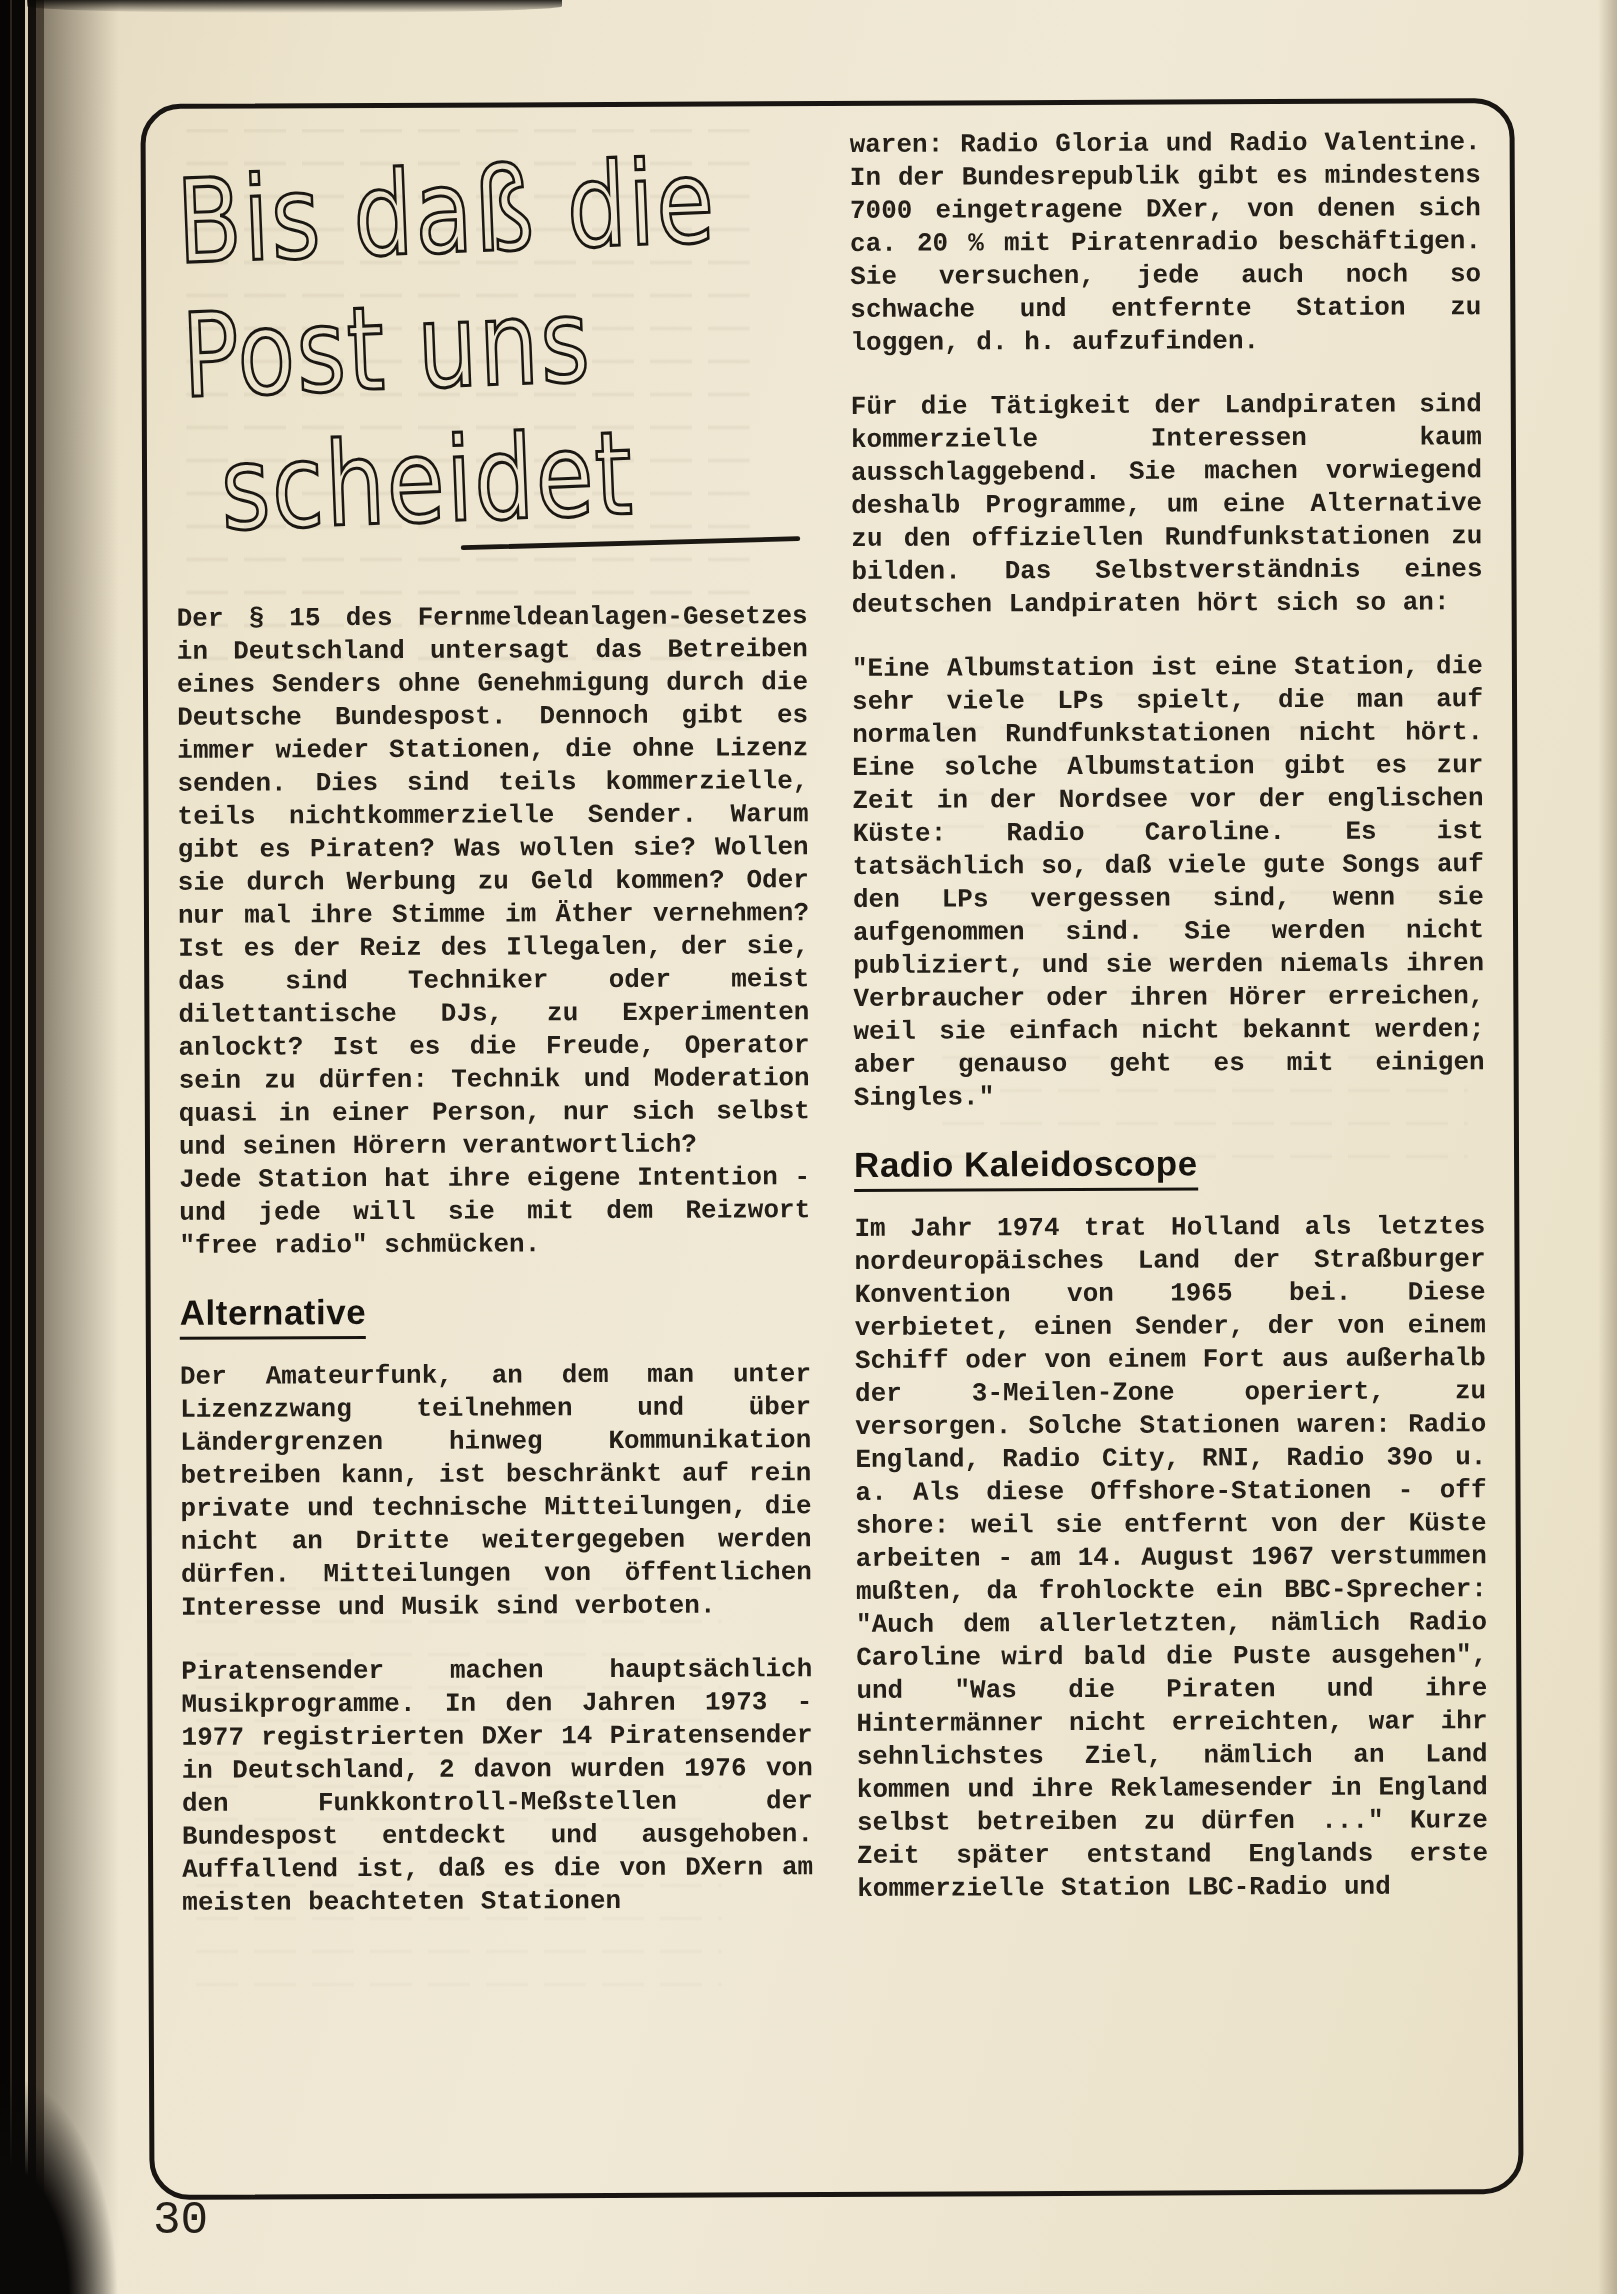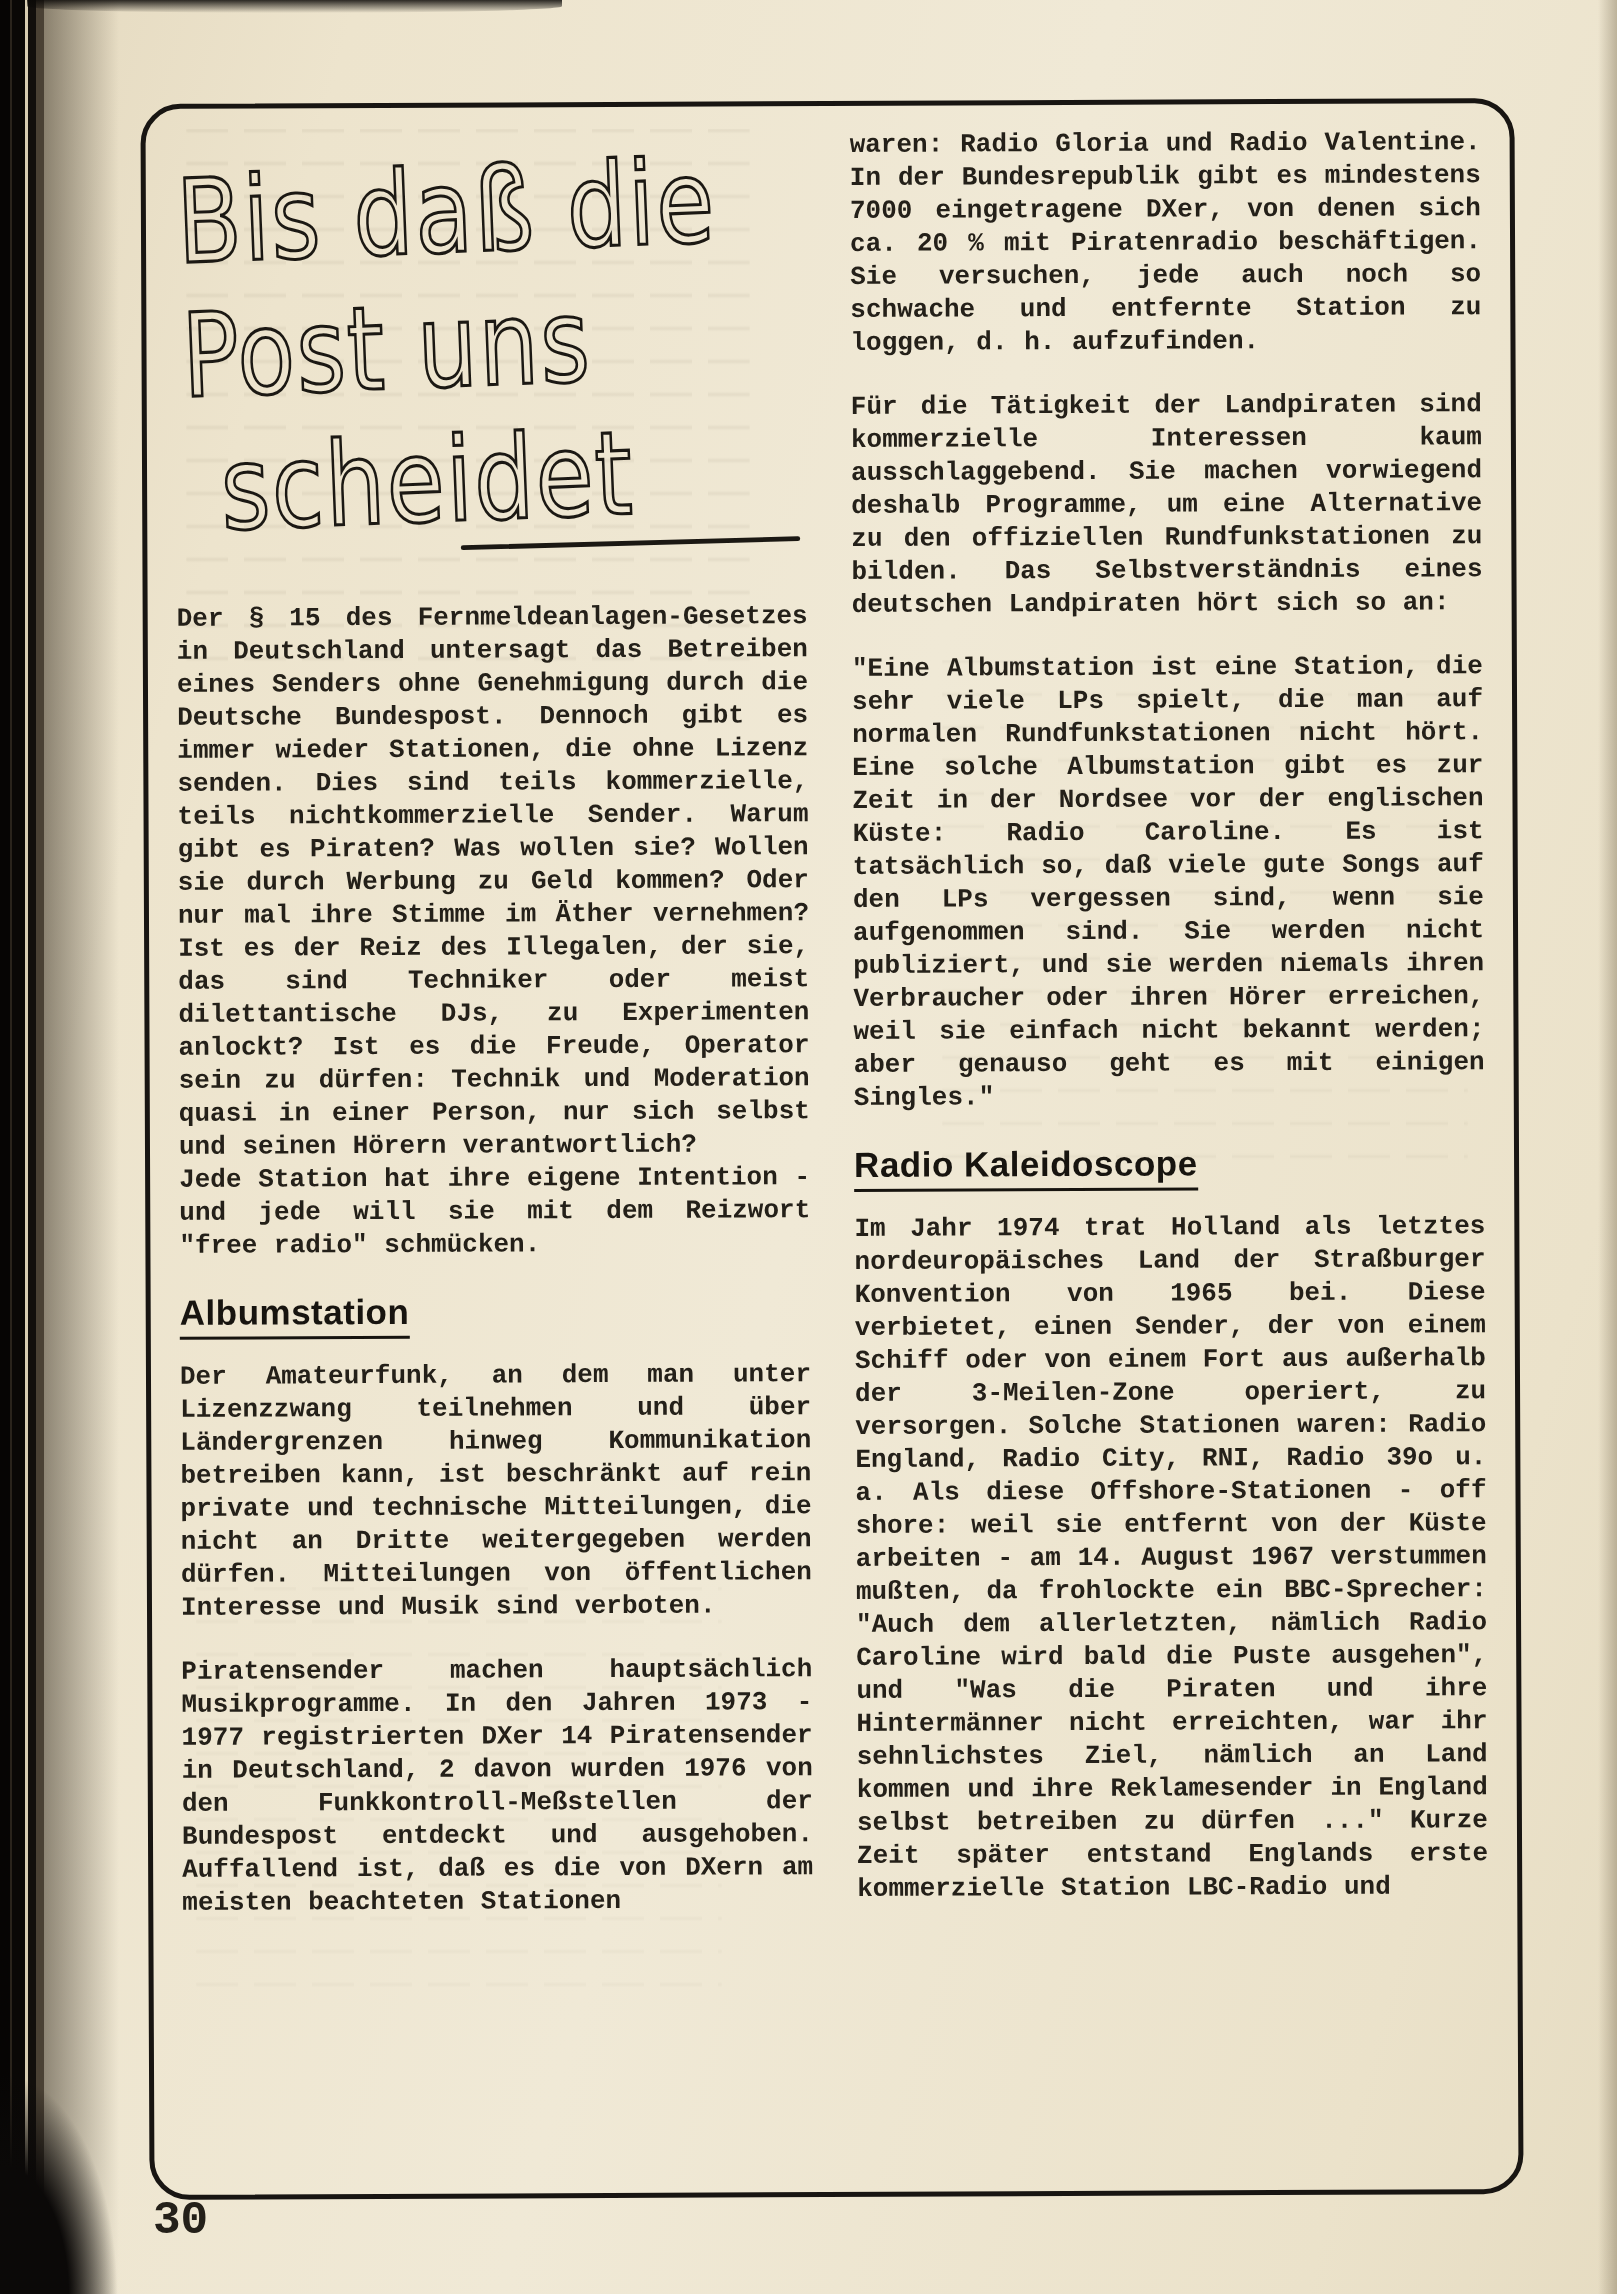--- a/index.html
+++ b/index.html
@@ -80,21 +80,21 @@
   .heading span {
     font-family:"Liberation Sans",sans-serif; font-weight:700;
     font-size:35px; line-height:38px; color:#17140f;
     display:inline-block; border-bottom:3.8px solid #17140f;
     padding-bottom:4.8px; letter-spacing:0.5px;
   }
 
   .page-number {
     position:absolute; left:153px; top:2195px;
     font-family:"Liberation Mono","DejaVu Sans Mono",monospace;
-    font-weight:700; font-size:46px; color:#242019; z-index:2;
+    font-weight:400; font-size:46px; color:#242019; z-index:2;
   }
 </style>
 </head>
 <body>
 
 <div class="page">
 
   <div class="ghost ghost-a"></div>
   <div class="ghost ghost-b"></div>
   <div class="ghost ghost-c"></div>
@@ -110,21 +110,21 @@
             <text x="48" y="372" transform="scale(0.88 1.08)">scheidet</text>
           </g>
           <path d="M 300 432 L 650 424" stroke="#1b1813" stroke-width="5" stroke-linecap="round" fill="none"></path>
         </svg>
       </div>
 
       <p class="body-text tight">Der § 15 des Fernmeldeanlagen-Gesetzes in Deutschland untersagt das Betreiben eines Senders ohne Genehmigung durch die Deutsche Bundespost. Dennoch gibt es immer wieder Stationen, die ohne Lizenz senden. Dies sind teils kommerzielle, teils nichtkommerzielle Sender. Warum gibt es Piraten? Was wollen sie? Wollen sie durch Werbung zu Geld kommen? Oder nur mal ihre Stimme im Äther vernehmen? Ist es der Reiz des Illegalen, der sie, das sind Techniker oder meist dilettantische DJs, zu Experimenten anlockt? Ist es die Freude, Operator sein zu dürfen: Technik und Moderation quasi in einer Person, nur sich selbst und seinen Hörern verantwortlich?</p>
       <p class="body-text">Jede Station hat ihre eigene Intention - und jede will sie mit dem Reizwort "free radio" schmücken.</p>
 
       <div class="heading">
-        <span>Albumstation</span>
+        <span>Alternative</span>
       </div>
 
       <p class="body-text">Der Amateurfunk, an dem man unter Lizenzzwang teilnehmen und über Ländergrenzen hinweg Kommunikation betreiben kann, ist beschränkt auf rein private und technische Mitteilungen, die nicht an Dritte weitergegeben werden dürfen. Mitteilungen von öffentlichen Interesse und Musik sind verboten.</p>
       <p class="body-text">Piratensender machen hauptsächlich Musikprogramme. In den Jahren 1973 - 1977 registrierten DXer 14 Piratensender in Deutschland, 2 davon wurden 1976 von den Funkkontroll-Meßstellen der Bundespost entdeckt und ausgehoben. Auffallend ist, daß es die von DXern am meisten beachteten Stationen</p>
     </div>
 
     <div class="col">
       <p class="body-text">waren: Radio Gloria und Radio Valentine. In der Bundesrepublik gibt es mindestens 7000 eingetragene DXer, von denen sich ca. 20 % mit Piratenradio beschäftigen. Sie versuchen, jede auch noch so schwache und entfernte Station zu loggen, d. h. aufzufinden.</p>
       <p class="body-text">Für die Tätigkeit der Landpiraten sind kommerzielle Interessen kaum ausschlaggebend. Sie machen vorwiegend deshalb Programme, um eine Alternative zu den offiziellen Rundfunkstationen zu bilden. Das Selbstverständnis eines deutschen Landpiraten hört sich so an:</p>
       <p class="body-text">"Eine Albumstation ist eine Station, die sehr viele LPs spielt, die man auf normalen Rundfunkstationen nicht hört. Eine solche Albumstation gibt es zur Zeit in der Nordsee vor der englischen Küste: Radio Caroline. Es ist tatsächlich so, daß viele gute Songs auf den LPs vergessen sind, wenn sie aufgenommen sind. Sie werden nicht publiziert, und sie werden niemals ihren Verbraucher oder ihren Hörer erreichen, weil sie einfach nicht bekannt werden; aber genauso geht es mit einigen Singles."</p>

